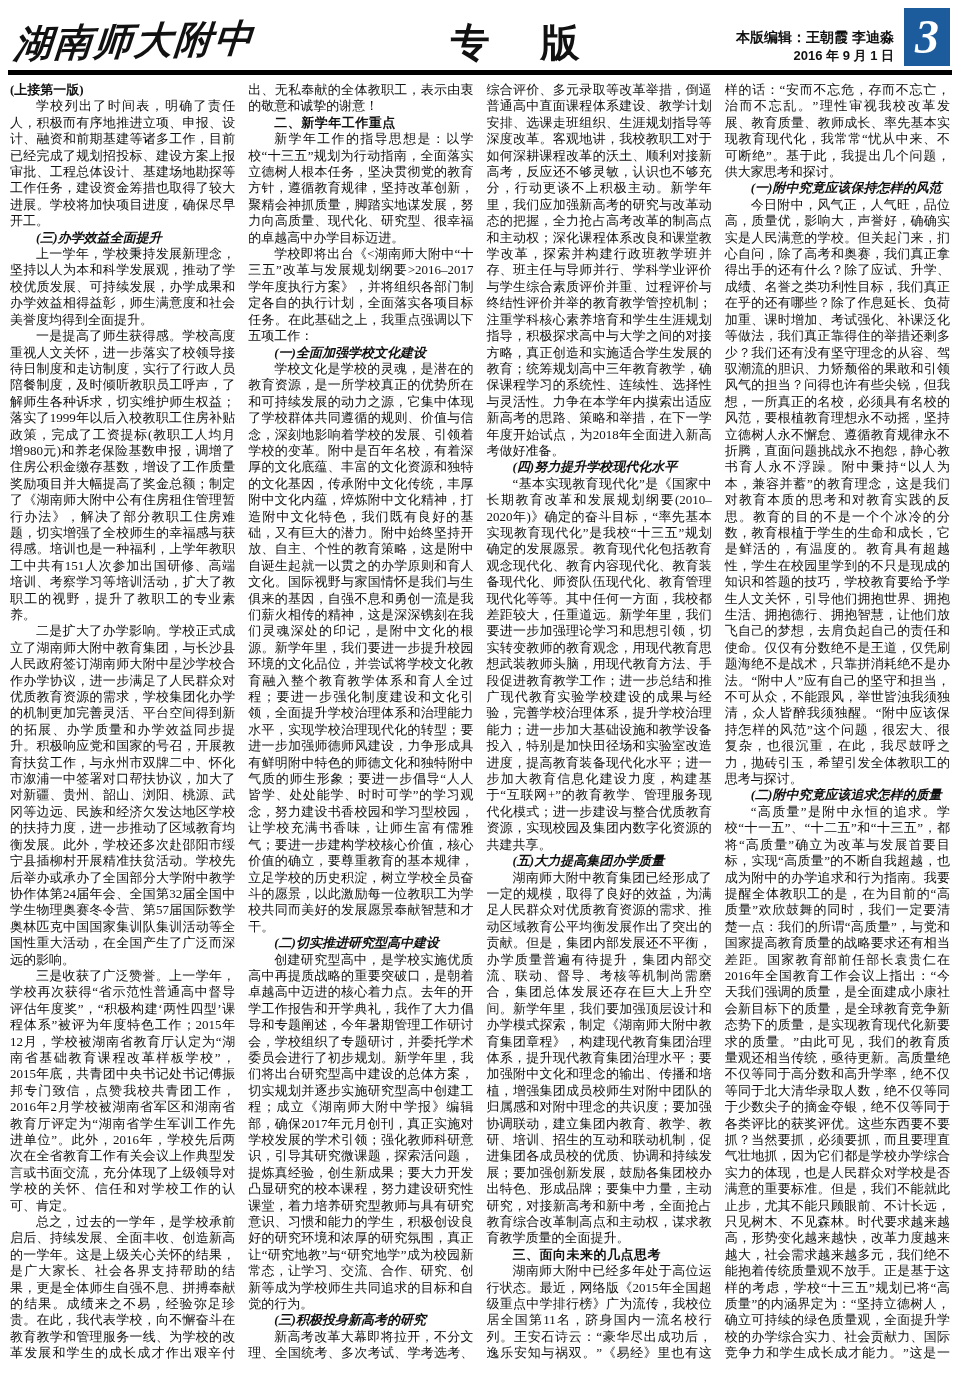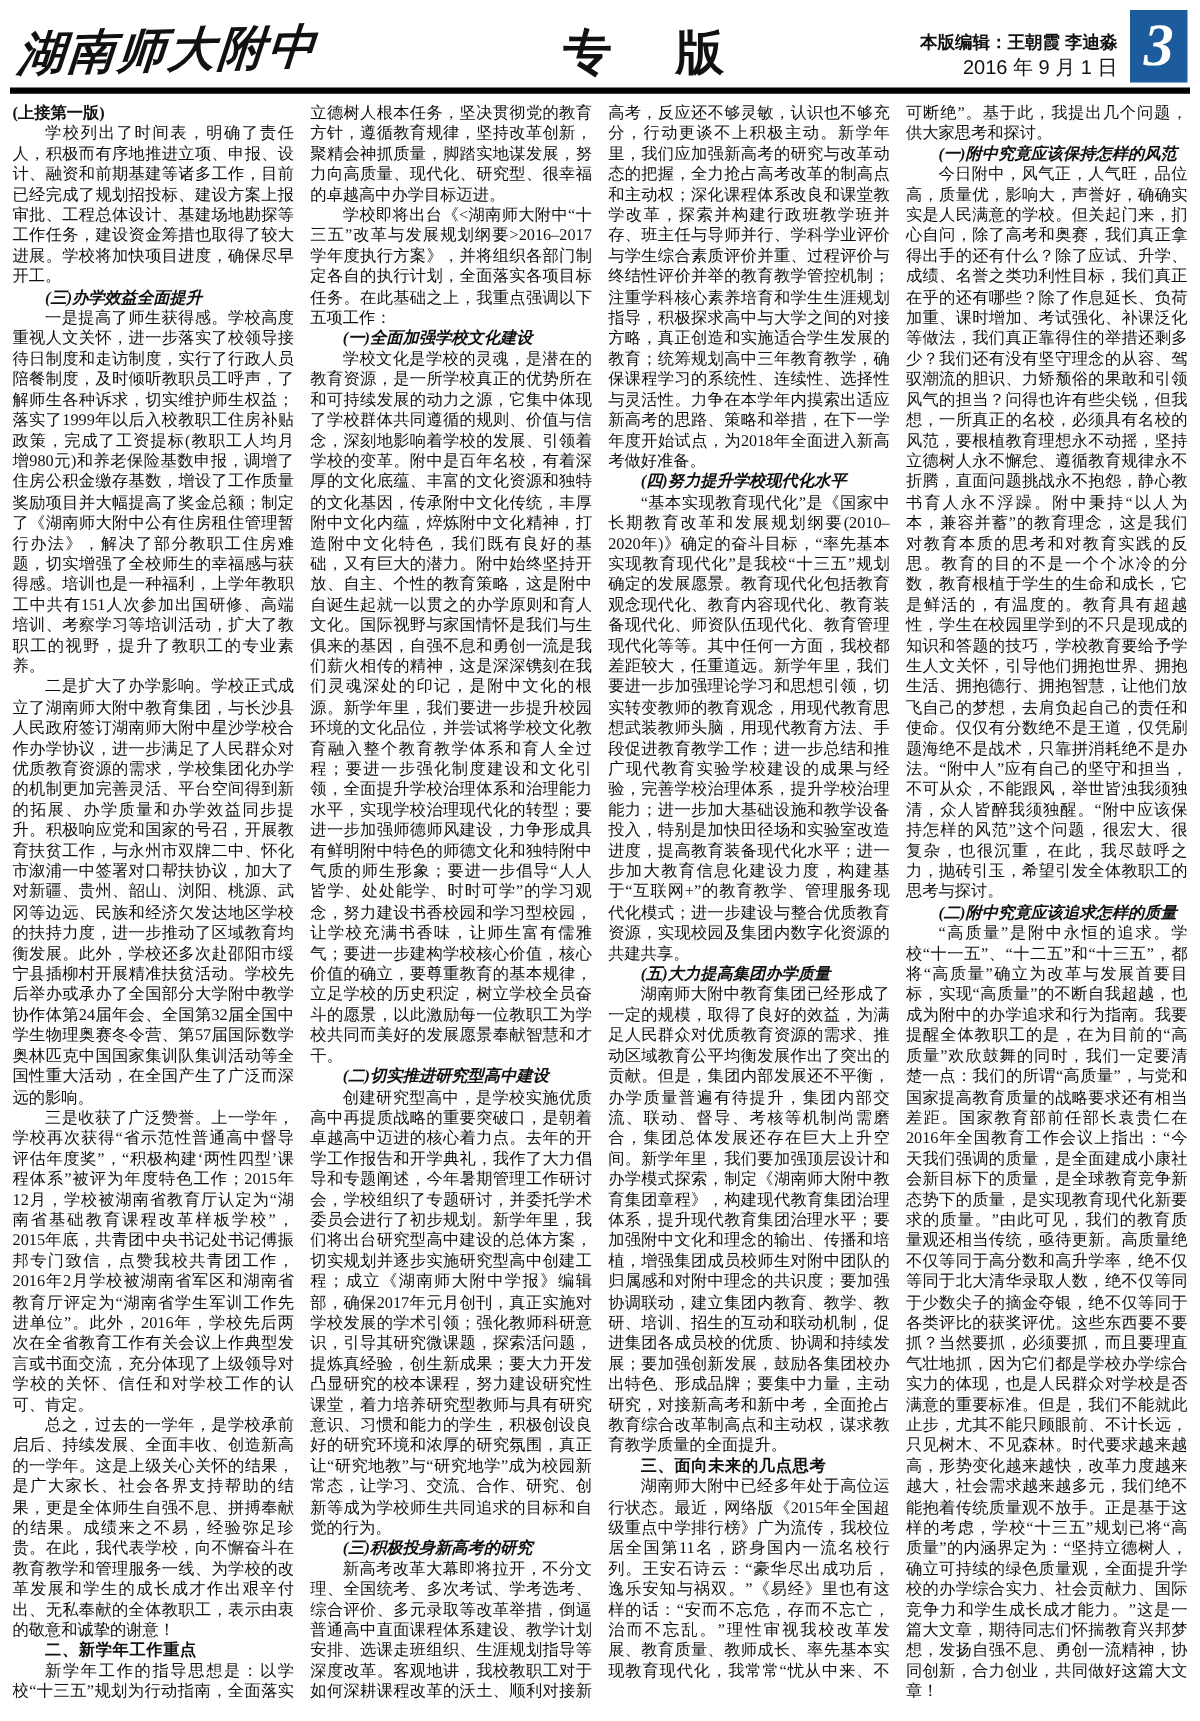--- a/index.html
+++ b/index.html
@@ -44,21 +44,21 @@
   }
   .mast-right { display: flex; align-items: flex-end; }
   .mast-info {
     text-align: right;
     font-family: "Liberation Sans", "DejaVu Sans", sans-serif;
     margin-right: 10px;
     line-height: 1.45;
     white-space: nowrap;
   }
   .editor-line { font-size: 14px; font-weight: bold; }
-  .date-line   { font-size: 16px; font-weight: normal; }
+  .date-line   { font-size: 13px; font-weight: bold; }
   .page-number-badge {
     width: 46px;
     height: 58px;
     color: #fff;
     font-family: "Liberation Serif", "DejaVu Serif", serif;
     font-style: italic;
     font-size: 48px;
     font-weight: bold;
     display: flex;
     align-items: center;
@@ -103,20 +103,21 @@
       <div class="page-number-badge" style="background: rgb(28, 91, 156);">3</div>
     </div>
   </div>
 
   <div class="mast-rule" style="background: rgb(0, 0, 0);"></div>
 
   <div class="body-columns">
       <p class="lead">(上接第一版)</p>
       <p class="para">学校列出了时间表，明确了责任人，积极而有序地推进立项、申报、设计、融资和前期基建等诸多工作，目前已经完成了规划招投标、建设方案上报审批、工程总体设计、基建场地勘探等工作任务，建设资金筹措也取得了较大进展。学校将加快项目进度，确保尽早开工。</p>
       <p class="kai">(三)办学效益全面提升</p>
+      <p class="para">上一学年，学校秉持发展新理念，坚持以人为本和科学发展观，推动了学校优质发展、可持续发展，办学成果和办学效益相得益彰，师生满意度和社会美誉度均得到全面提升。</p>
       <p class="para">一是提高了师生获得感。学校高度重视人文关怀，进一步落实了校领导接待日制度和走访制度，实行了行政人员陪餐制度，及时倾听教职员工呼声，了解师生各种诉求，切实维护师生权益；落实了1999年以后入校教职工住房补贴政策，完成了工资提标(教职工人均月增980元)和养老保险基数申报，调增了住房公积金缴存基数，增设了工作质量奖励项目并大幅提高了奖金总额；制定了《湖南师大附中公有住房租住管理暂行办法》，解决了部分教职工住房难题，切实增强了全校师生的幸福感与获得感。培训也是一种福利，上学年教职工中共有151人次参加出国研修、高端培训、考察学习等培训活动，扩大了教职工的视野，提升了教职工的专业素养。</p>
       <p class="para">二是扩大了办学影响。学校正式成立了湖南师大附中教育集团，与长沙县人民政府签订湖南师大附中星沙学校合作办学协议，进一步满足了人民群众对优质教育资源的需求，学校集团化办学的机制更加完善灵活、平台空间得到新的拓展、办学质量和办学效益同步提升。积极响应党和国家的号召，开展教育扶贫工作，与永州市双牌二中、怀化市溆浦一中签署对口帮扶协议，加大了对新疆、贵州、韶山、浏阳、桃源、武冈等边远、民族和经济欠发达地区学校的扶持力度，进一步推动了区域教育均衡发展。此外，学校还多次赴邵阳市绥宁县插柳村开展精准扶贫活动。学校先后举办或承办了全国部分大学附中教学协作体第24届年会、全国第32届全国中学生物理奥赛冬令营、第57届国际数学奥林匹克中国国家集训队集训活动等全国性重大活动，在全国产生了广泛而深远的影响。</p>
       <p class="para">三是收获了广泛赞誉。上一学年，学校再次获得“省示范性普通高中督导评估年度奖”，“积极构建‘两性四型’课程体系”被评为年度特色工作；2015年12月，学校被湖南省教育厅认定为“湖南省基础教育课程改革样板学校”，2015年底，共青团中央书记处书记傅振邦专门致信，点赞我校共青团工作，2016年2月学校被湖南省军区和湖南省教育厅评定为“湖南省学生军训工作先进单位”。此外，2016年，学校先后两次在全省教育工作有关会议上作典型发言或书面交流，充分体现了上级领导对学校的关怀、信任和对学校工作的认可、肯定。</p>
       <p class="para">总之，过去的一学年，是学校承前启后、持续发展、全面丰收、创造新高的一学年。这是上级关心关怀的结果，是广大家长、社会各界支持帮助的结果，更是全体师生自强不息、拼搏奉献的结果。成绩来之不易，经验弥足珍贵。在此，我代表学校，向不懈奋斗在教育教学和管理服务一线、为学校的改革发展和学生的成长成才作出艰辛付出、无私奉献的全体教职工，表示由衷的敬意和诚挚的谢意！</p>
       <p class="bold">二、新学年工作重点</p>
       <p class="para">新学年工作的指导思想是：以学校“十三五”规划为行动指南，全面落实立德树人根本任务，坚决贯彻党的教育方针，遵循教育规律，坚持改革创新，聚精会神抓质量，脚踏实地谋发展，努力向高质量、现代化、研究型、很幸福的卓越高中办学目标迈进。</p>
       <p class="para">学校即将出台《&lt;湖南师大附中“十三五”改革与发展规划纲要&gt;2016–2017学年度执行方案》，并将组织各部门制定各自的执行计划，全面落实各项目标任务。在此基础之上，我重点强调以下五项工作：</p>
       <p class="kai">(一)全面加强学校文化建设</p>
       <p class="para">学校文化是学校的灵魂，是潜在的教育资源，是一所学校真正的优势所在和可持续发展的动力之源，它集中体现了学校群体共同遵循的规则、价值与信念，深刻地影响着学校的发展、引领着学校的变革。附中是百年名校，有着深厚的文化底蕴、丰富的文化资源和独特的文化基因，传承附中文化传统，丰厚附中文化内蕴，焠炼附中文化精神，打造附中文化特色，我们既有良好的基础，又有巨大的潜力。附中始终坚持开放、自主、个性的教育策略，这是附中自诞生起就一以贯之的办学原则和育人文化。国际视野与家国情怀是我们与生俱来的基因，自强不息和勇创一流是我们薪火相传的精神，这是深深镌刻在我们灵魂深处的印记，是附中文化的根源。新学年里，我们要进一步提升校园环境的文化品位，并尝试将学校文化教育融入整个教育教学体系和育人全过程；要进一步强化制度建设和文化引领，全面提升学校治理体系和治理能力水平，实现学校治理现代化的转型；要进一步加强师德师风建设，力争形成具有鲜明附中特色的师德文化和独特附中气质的师生形象；要进一步倡导“人人皆学、处处能学、时时可学”的学习观念，努力建设书香校园和学习型校园，让学校充满书香味，让师生富有儒雅气；要进一步建构学校核心价值，核心价值的确立，要尊重教育的基本规律，立足学校的历史积淀，树立学校全员奋斗的愿景，以此激励每一位教职工为学校共同而美好的发展愿景奉献智慧和才干。</p>
       <p class="kai">(二)切实推进研究型高中建设</p>

